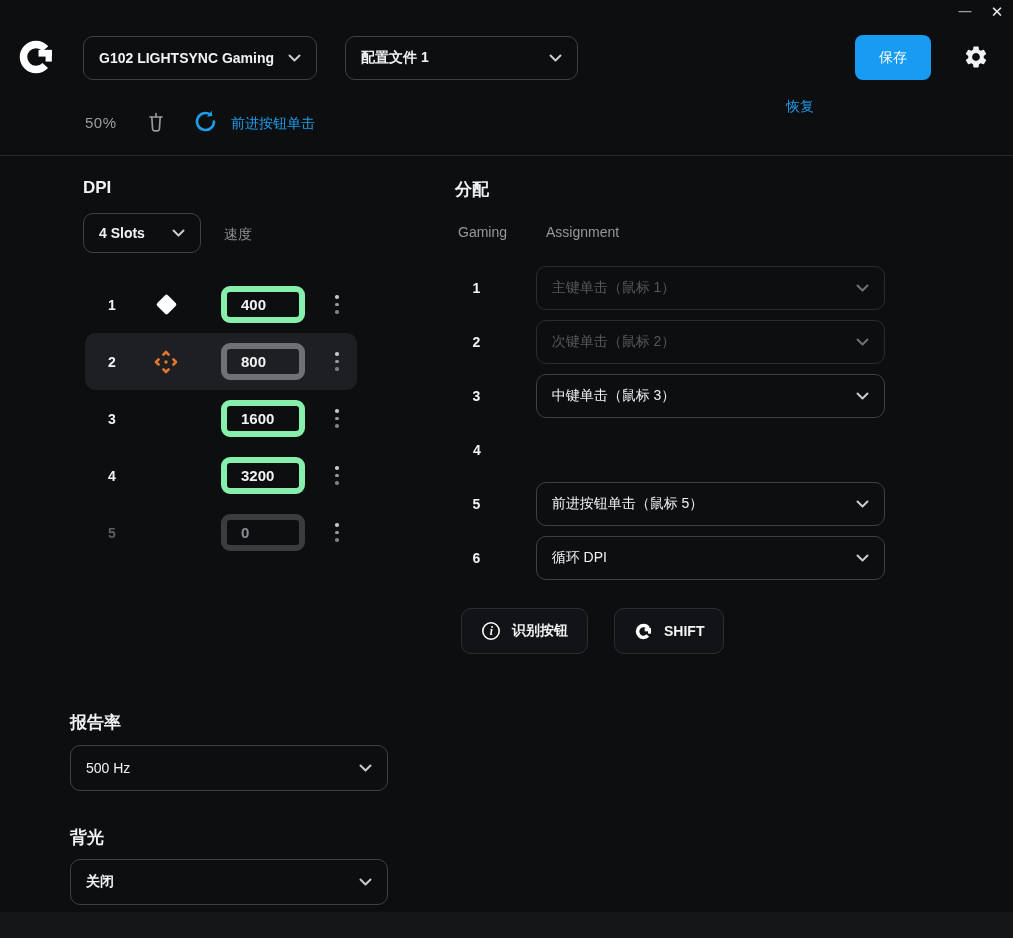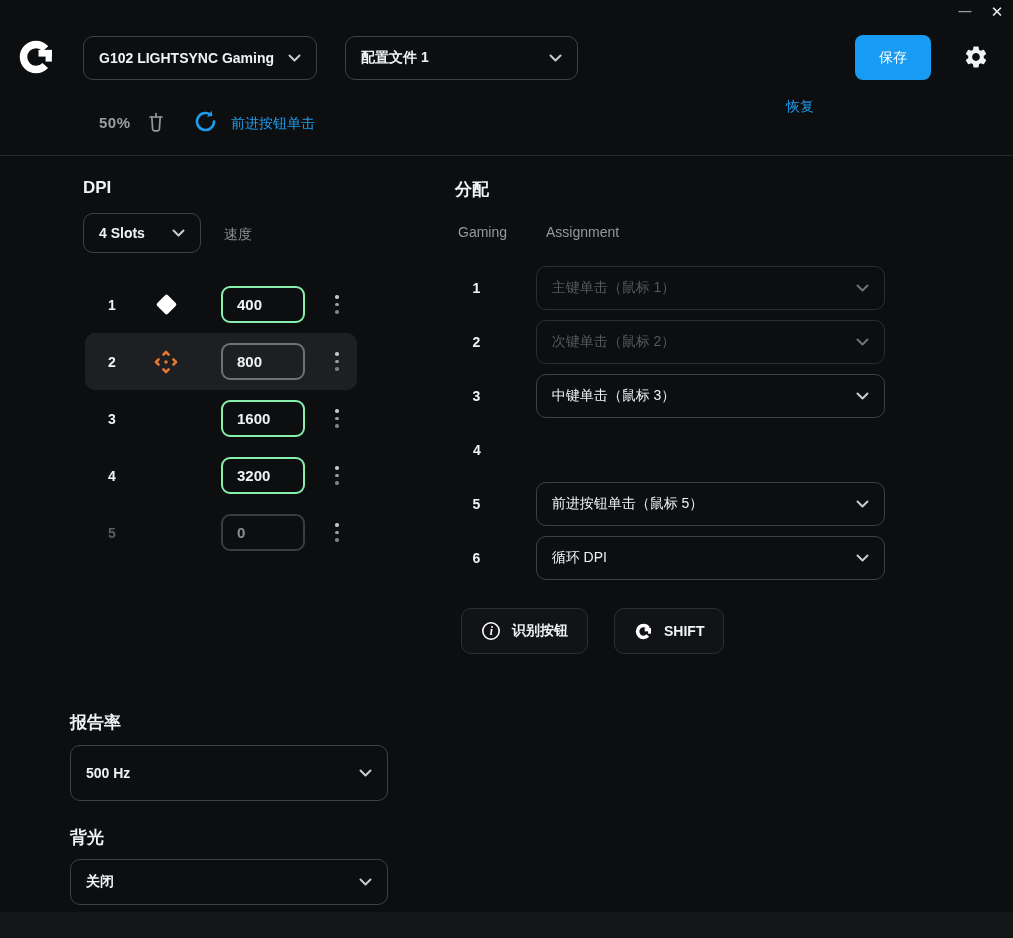--- a/index.html
+++ b/index.html
@@ -20,42 +20,42 @@
     padding:0 15px;color:#f1f2f3;font-size:14px;box-sizing:border-box;background:transparent;
   }
   .select .label{flex:1;overflow:hidden;white-space:nowrap;}
   .chev{width:13px;height:9px;flex:0 0 auto;color:#c9ccce;margin-left:10px;}
   .device-select{position:absolute;left:83px;top:36px;width:234px;height:44px;font-weight:700;}
   .profile-select{position:absolute;left:345px;top:36px;width:233px;height:44px;font-weight:600;}
   .restore-link{position:absolute;left:786px;top:50px;color:#1e9ceb;font-size:14px;margin-top:48px;}
   .save-btn{position:absolute;left:855px;top:35px;width:76px;height:45px;background:#189bf2;border:none;border-radius:8px;color:#fff;font-size:14px;display:flex;align-items:center;justify-content:center;font-family:inherit;}
   .gear{position:absolute;left:963px;top:44px;width:26px;height:26px;color:#f1f2f3;}
   
-  .zoom-level{position:absolute;left:85px;top:114px;font-size:15px;color:#9b9ea1;font-weight:700;letter-spacing:.5px;margin-left:14px;}
+  .zoom-level{position:absolute;left:85px;top:114px;font-size:15px;color:#9b9ea1;font-weight:400;letter-spacing:.5px;}
   .trash{position:absolute;left:146px;top:111px;width:20px;height:24px;color:#97999b;}
   .refresh{position:absolute;left:193px;top:109px;width:25px;height:25px;}
   .restore-defaults{position:absolute;left:231px;top:115px;font-size:14px;color:#1e9ceb;}
   .divider{position:absolute;left:0;top:155px;width:1013px;height:1px;background:#26282a;}
   
   .dpi-title{position:absolute;left:83px;top:178px;font-size:17px;font-weight:700;}
   .slots-select{position:absolute;left:83px;top:213px;width:118px;height:40px;font-weight:700;}
   .speed-label{position:absolute;left:224px;top:226px;font-size:14px;color:#8e9296;}
   .dpi-rows{position:absolute;left:85px;top:276px;width:272px;}
   .dpi-row{height:57px;display:flex;align-items:center;padding-left:16px;box-sizing:border-box;}
   .dpi-row.active{background:#1d1f22;border-radius:10px;}
   .dpi-num{width:22px;text-align:center;font-size:14px;font-weight:700;}
   .dpi-row.disabled .dpi-num{color:#5a5e62;}
   .dpi-icon{width:26px;height:26px;margin-left:30px;display:flex;align-items:center;justify-content:center;}
   .dpi-icon .diamond{display:none;width:15px;height:15px;background:#fff;transform:rotate(45deg);border-radius:2px;}
   .dpi-icon .move{display:none;width:24px;height:24px;}
   .dpi-row.icon-diamond .diamond{display:block;}
   .dpi-row.icon-move .move{display:block;}
   .dpi-input{
     margin-left:42px;width:84px;height:37px;box-sizing:border-box;background:transparent;
-    border:2px solid #86efac;border-radius:9px;color:#f1f2f3;font-size:15px;font-weight:700;
+    border:6px solid #86efac;border-radius:9px;color:#f1f2f3;font-size:15px;font-weight:700;
     padding:0 0 0 14px;font-family:inherit;outline:none;
   }
   .dpi-row.active .dpi-input{border-color:#6e7175;}
   .dpi-row.disabled .dpi-input{border-color:#3a3d40;color:#8a8e92;}
   .kebab{margin-left:28px;width:8px;display:flex;flex-direction:column;align-items:center;gap:4px;}
   .kebab i{width:3.5px;height:3.5px;border-radius:50%;background:#c3c6c8;display:block;}
   .kebab i:nth-child(2){background:#9a9da0;}
   .kebab i:nth-child(3){background:#7e8184;}
   
   .assign-title{position:absolute;left:455px;top:178px;font-size:17px;font-weight:700;}
@@ -69,21 +69,21 @@
   .assign-row.disabled .a-select .chev{color:#6f7377;}
   .assign-btns{position:absolute;left:461px;top:608px;display:flex;gap:26px;}
   .pill-btn{
     height:46px;border:1px solid #2c2f32;border-radius:10px;background:#121316;
     display:flex;align-items:center;gap:11px;padding:0 19px;color:#f1f2f3;font-size:14px;font-weight:600;font-family:inherit;
   }
   .info-icon{width:20px;height:20px;}
   .g-small{width:19px;height:19px;}
   
   .rr-title{position:absolute;left:70px;top:711px;font-size:17px;font-weight:700;}
-  .rr-select{position:absolute;left:70px;top:745px;width:318px;height:56px;font-weight:700;}
+  .rr-select{position:absolute;left:70px;top:745px;width:318px;height:46px;font-weight:400;}
   .bl-title{position:absolute;left:70px;top:826px;font-size:17px;font-weight:700;}
   .bl-select{position:absolute;left:70px;top:859px;width:318px;height:46px;font-weight:600;}
   .footer{position:absolute;left:0;bottom:0;width:1013px;height:26px;background:#151618;}
 </style>
 </head>
 <body>
 
 <div id="app">
 
   <div class="win-btn win-min">—</div>

